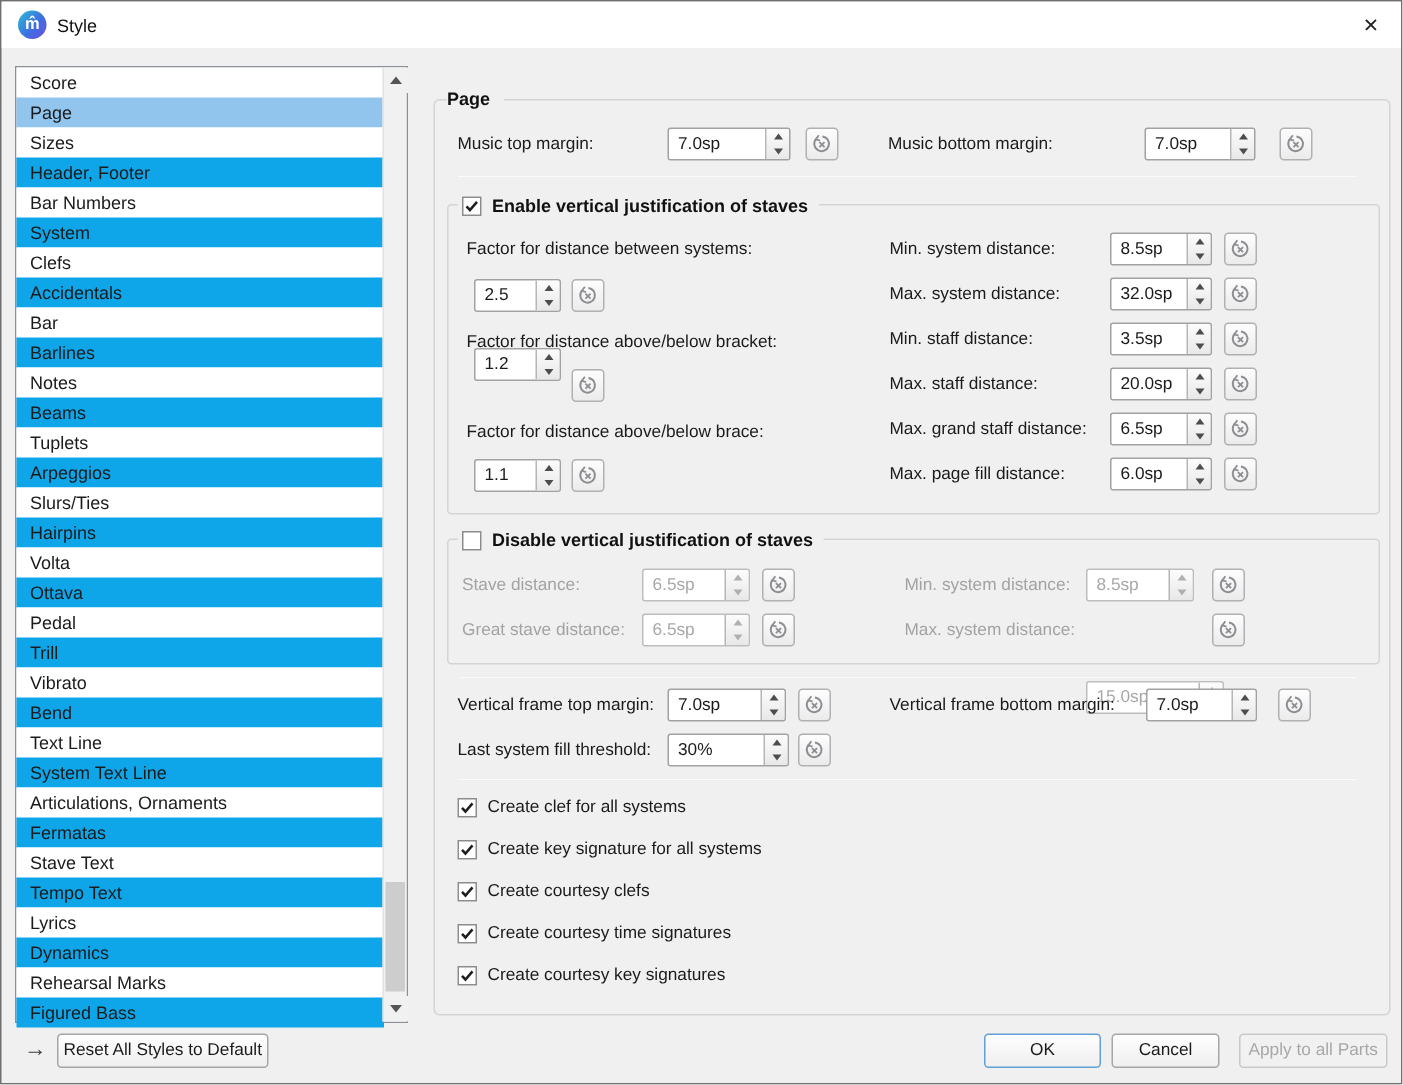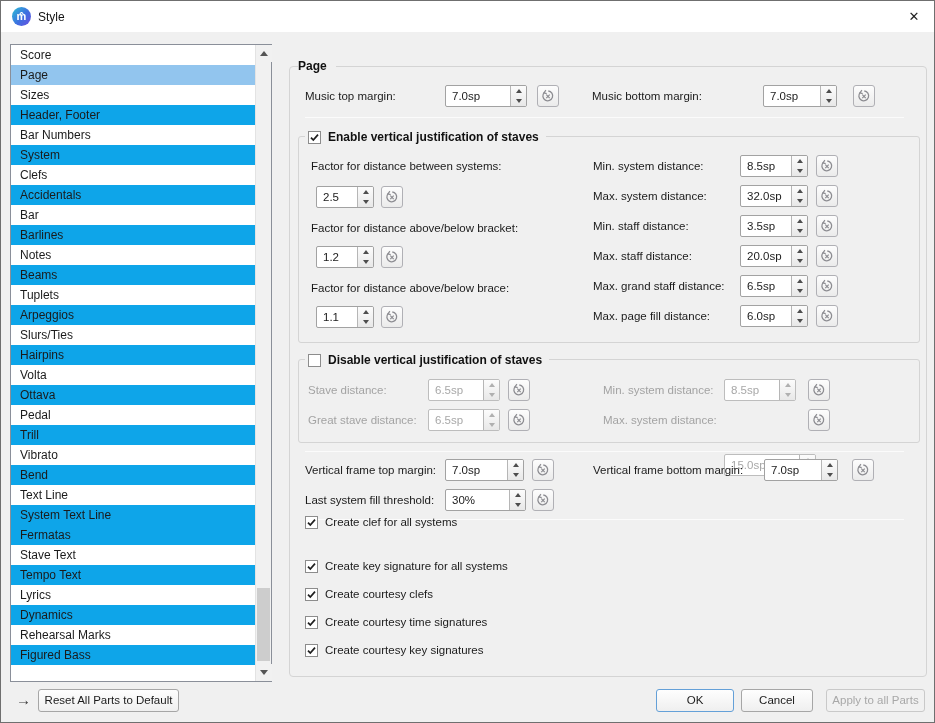--- a/index.html
+++ b/index.html
@@ -97,20 +97,21 @@
         <div class="item">Slurs/Ties</div>
         <div class="item alt">Hairpins</div>
         <div class="item">Volta</div>
         <div class="item alt">Ottava</div>
         <div class="item">Pedal</div>
         <div class="item alt">Trill</div>
         <div class="item">Vibrato</div>
         <div class="item alt">Bend</div>
         <div class="item">Text Line</div>
         <div class="item alt">System Text Line</div>
+        <div class="item">Articulations, Ornaments</div>
         <div class="item alt">Fermatas</div>
         <div class="item">Stave Text</div>
         <div class="item alt">Tempo Text</div>
         <div class="item">Lyrics</div>
         <div class="item alt">Dynamics</div>
         <div class="item">Rehearsal Marks</div>
         <div class="item alt">Figured Bass</div>
       </div>
     <div class="scrollbar">
       <div class="sb-btn up">
@@ -179,21 +180,21 @@
         </div>
       <span class="reset" style="left:82px; top:49px;">
           <svg width="14" height="14" viewBox="0 0 14 14">
             <path d="M3.1 3.6 A4.9 4.9 0 1 0 7.3 2.0" fill="none" stroke="currentColor" stroke-width="1.3"></path>
             <path d="M4.9 1.2 L2.9 3.9 L5.7 4.7" fill="none" stroke="currentColor" stroke-width="1.2"></path>
             <path d="M5.3 5.7 L8.7 9.1 M8.7 5.7 L5.3 9.1" stroke="currentColor" stroke-width="1.2"></path>
           </svg>
         </span>
 
       <span class="lbl mid" style="left:12px; top:82px;">Factor for distance above/below bracket:</span>
-      <div class="spin" style="left:17px; top:109px; width:58px;">
+      <div class="spin" style="left:17px; top:95px; width:58px;">
           <span class="val">1.2</span>
           <span class="btns">
             <span class="sb up"></span>
             <span class="sb dn"></span>
           </span>
         </div>
       <span class="reset" style="left:82px; top:109px;">
           <svg width="14" height="14" viewBox="0 0 14 14">
             <path d="M3.1 3.6 A4.9 4.9 0 1 0 7.3 2.0" fill="none" stroke="currentColor" stroke-width="1.3"></path>
             <path d="M4.9 1.2 L2.9 3.9 L5.7 4.7" fill="none" stroke="currentColor" stroke-width="1.2"></path>
@@ -430,21 +431,21 @@
         <svg width="14" height="14" viewBox="0 0 14 14">
           <path d="M3.1 3.6 A4.9 4.9 0 1 0 7.3 2.0" fill="none" stroke="currentColor" stroke-width="1.3"></path>
           <path d="M4.9 1.2 L2.9 3.9 L5.7 4.7" fill="none" stroke="currentColor" stroke-width="1.2"></path>
           <path d="M5.3 5.7 L8.7 9.1 M8.7 5.7 L5.3 9.1" stroke="currentColor" stroke-width="1.2"></path>
         </svg>
       </span>
 
     <div class="sep" style="top:452px;"></div>
 
     <div id="create-options">
-        <div class="cbrow" style="left: 15px; top: 448px;">
+        <div class="cbrow" style="left: 15px; top: 464px;">
           <span class="cb">
             <svg width="11" height="11" viewBox="0 0 11 11">
               <path d="M2 5.6 L4.3 8 L9 2.6" fill="none" stroke="#1f1f1f" stroke-width="1.7"></path>
             </svg>
           </span>
           <span>Create clef for all systems</span>
         </div>
         <div class="cbrow" style="left: 15px; top: 492px;">
           <span class="cb">
             <svg width="11" height="11" viewBox="0 0 11 11">
@@ -474,17 +475,17 @@
             <svg width="11" height="11" viewBox="0 0 11 11">
               <path d="M2 5.6 L4.3 8 L9 2.6" fill="none" stroke="#1f1f1f" stroke-width="1.7"></path>
             </svg>
           </span>
           <span>Create courtesy key signatures</span>
         </div>
       </div>
   </div>
 
   <span class="foot-arrow">→</span>
-  <div class="btn" style="left:37px; top:688px; width:141px;">Reset All Parts to Default</div>
+  <div class="btn" style="left:37px; top:688px; width:141px;">Reset All Styles to Default</div>
   <div class="btn focus" style="left:655px; top:688px; width:78px;">OK</div>
   <div class="btn" style="left:740px; top:688px; width:72px;">Cancel</div>
   <div class="btn disabled" style="left:825px; top:688px; width:99px;">Apply to all Parts</div>
 </div>
 
 </body></html>

